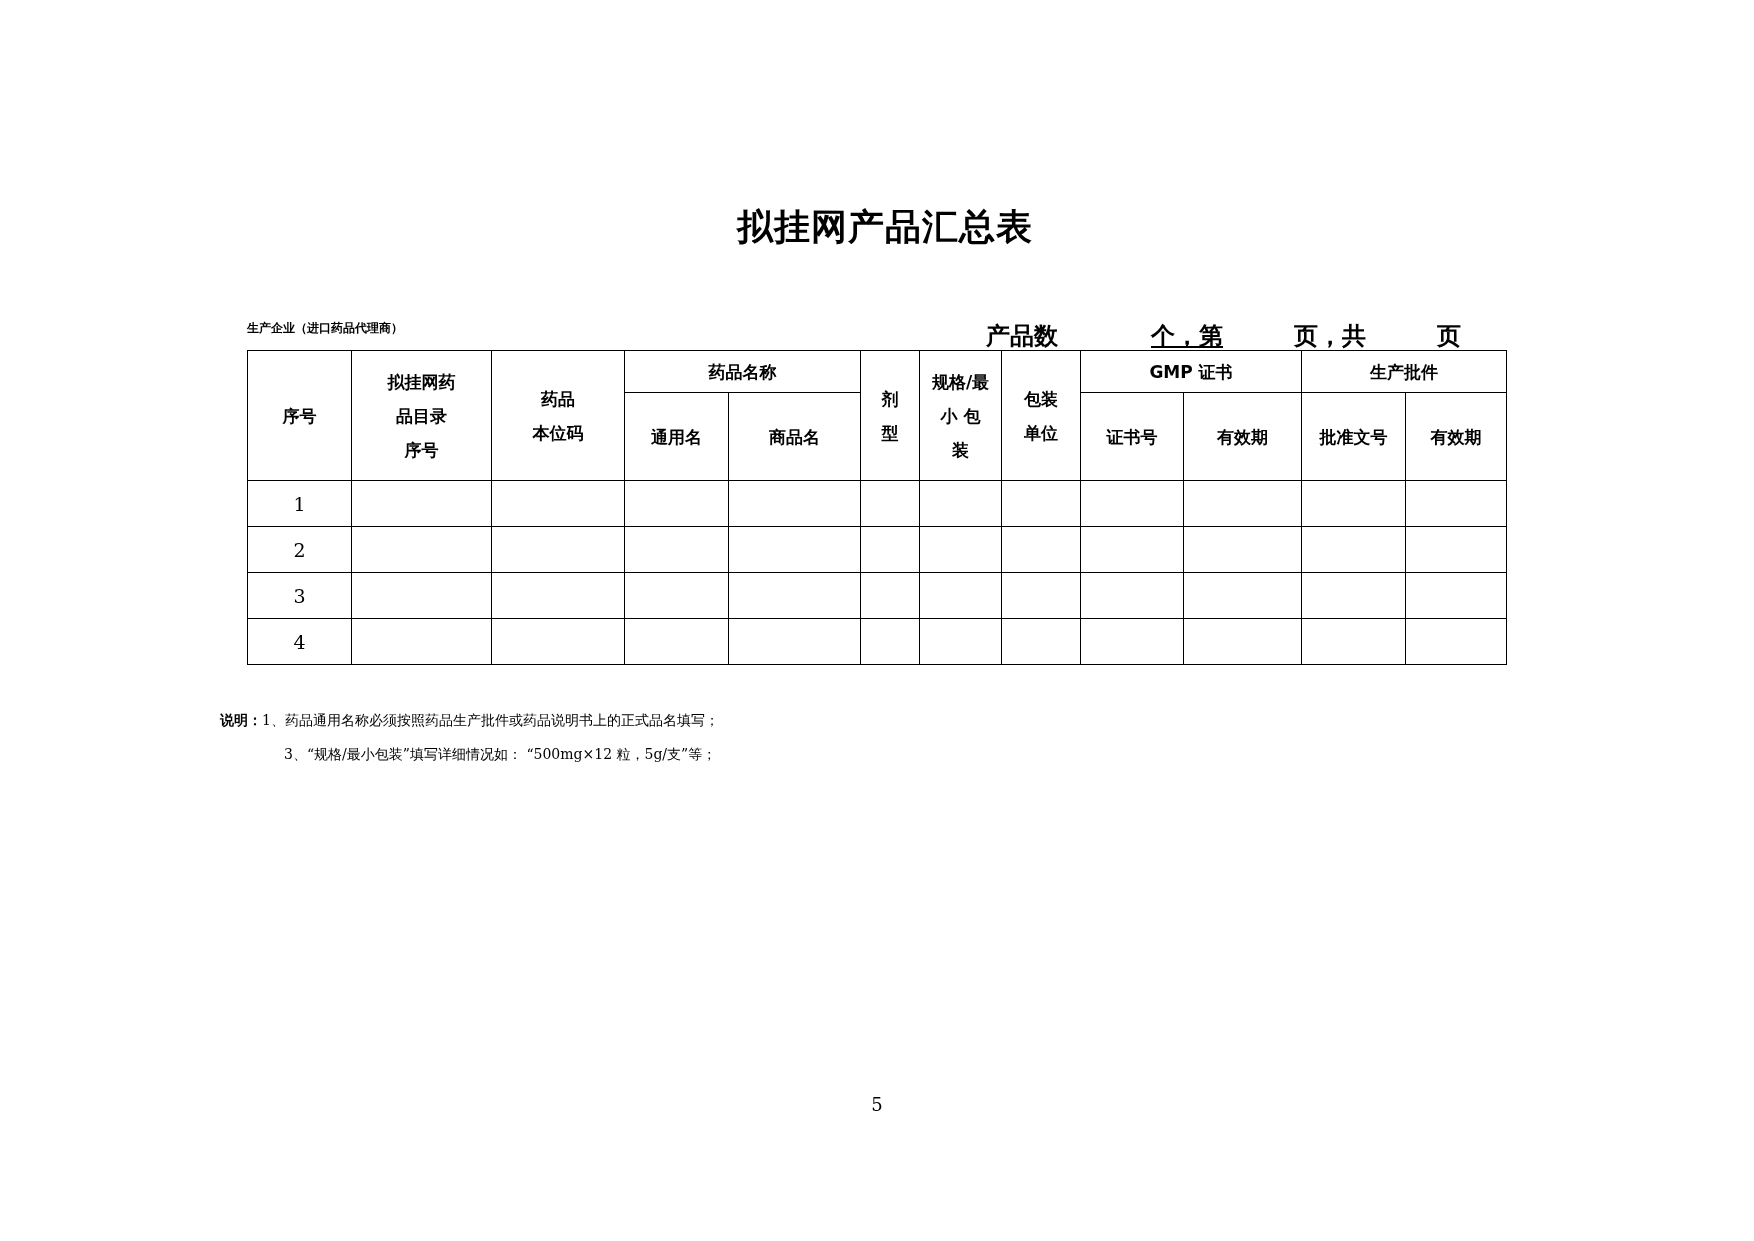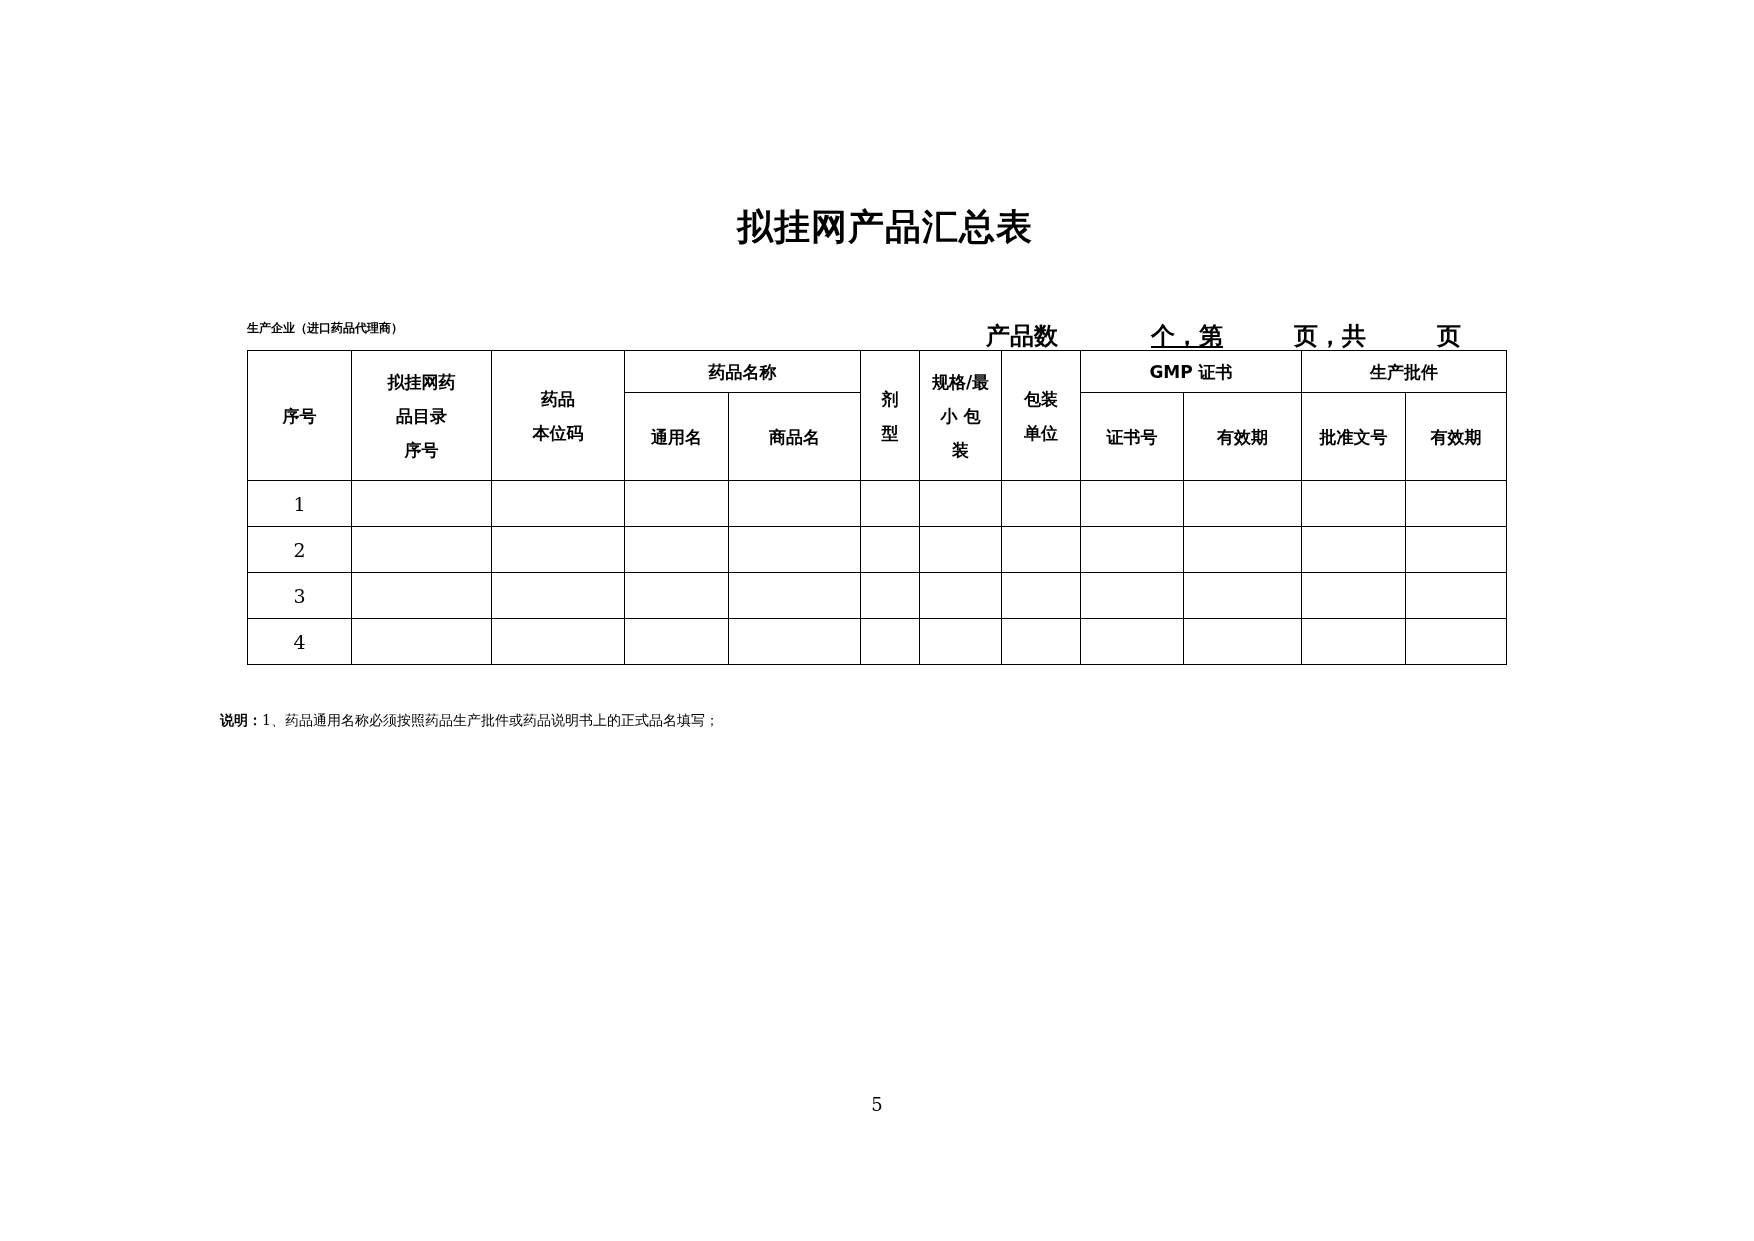--- a/index.html
+++ b/index.html
@@ -137,15 +137,16 @@
         <td></td>
         <td></td>
         <td></td>
         <td></td>
   </tr>
 </tbody>
   </table>
 
 <div class="notes">
   <div><span class="lbl">说明：</span><span>1、药品通用名称必须按照药品生产批件或药品说明书上的正式品名填写；</span></div>
+  <div class="indent">3、“规格/最小包装”填写详细情况如：  “500mg×12 粒，5g/支”等；</div>
 </div>
 
 <div class="pageno">5</div>
 
 </body></html>

